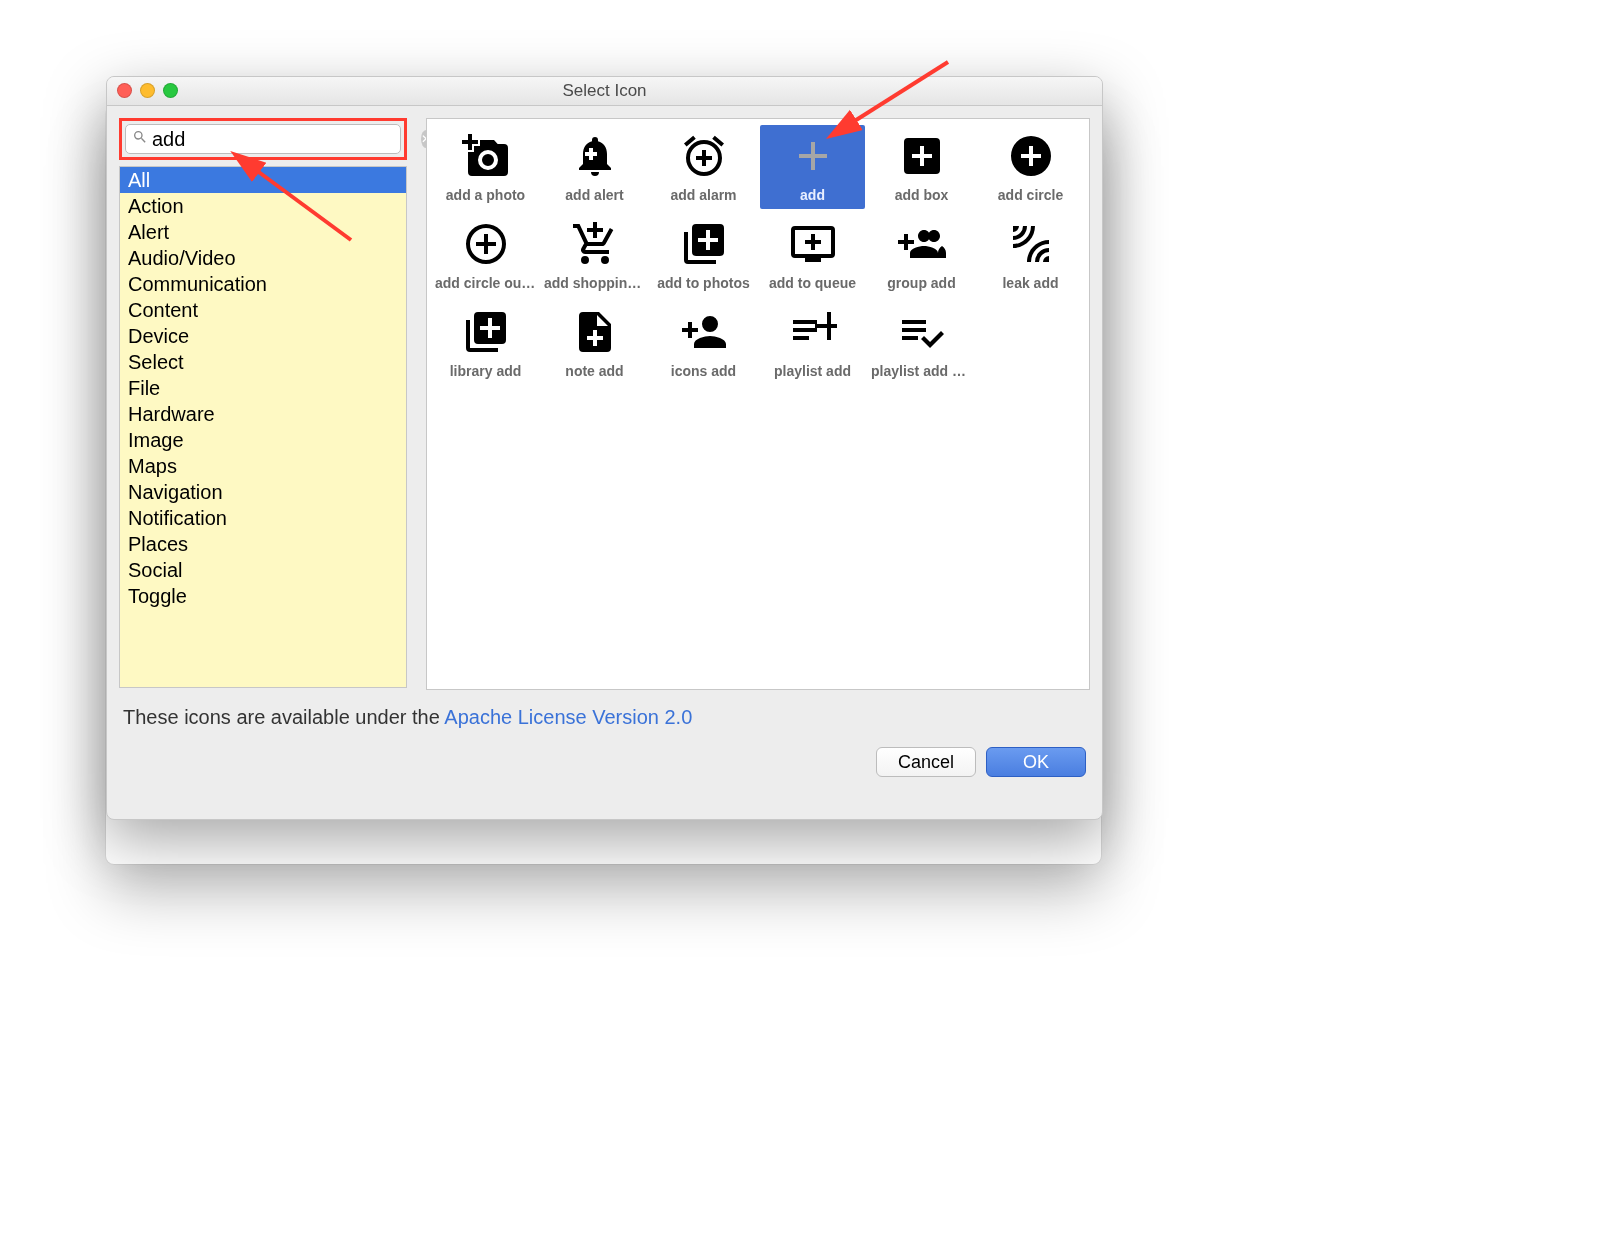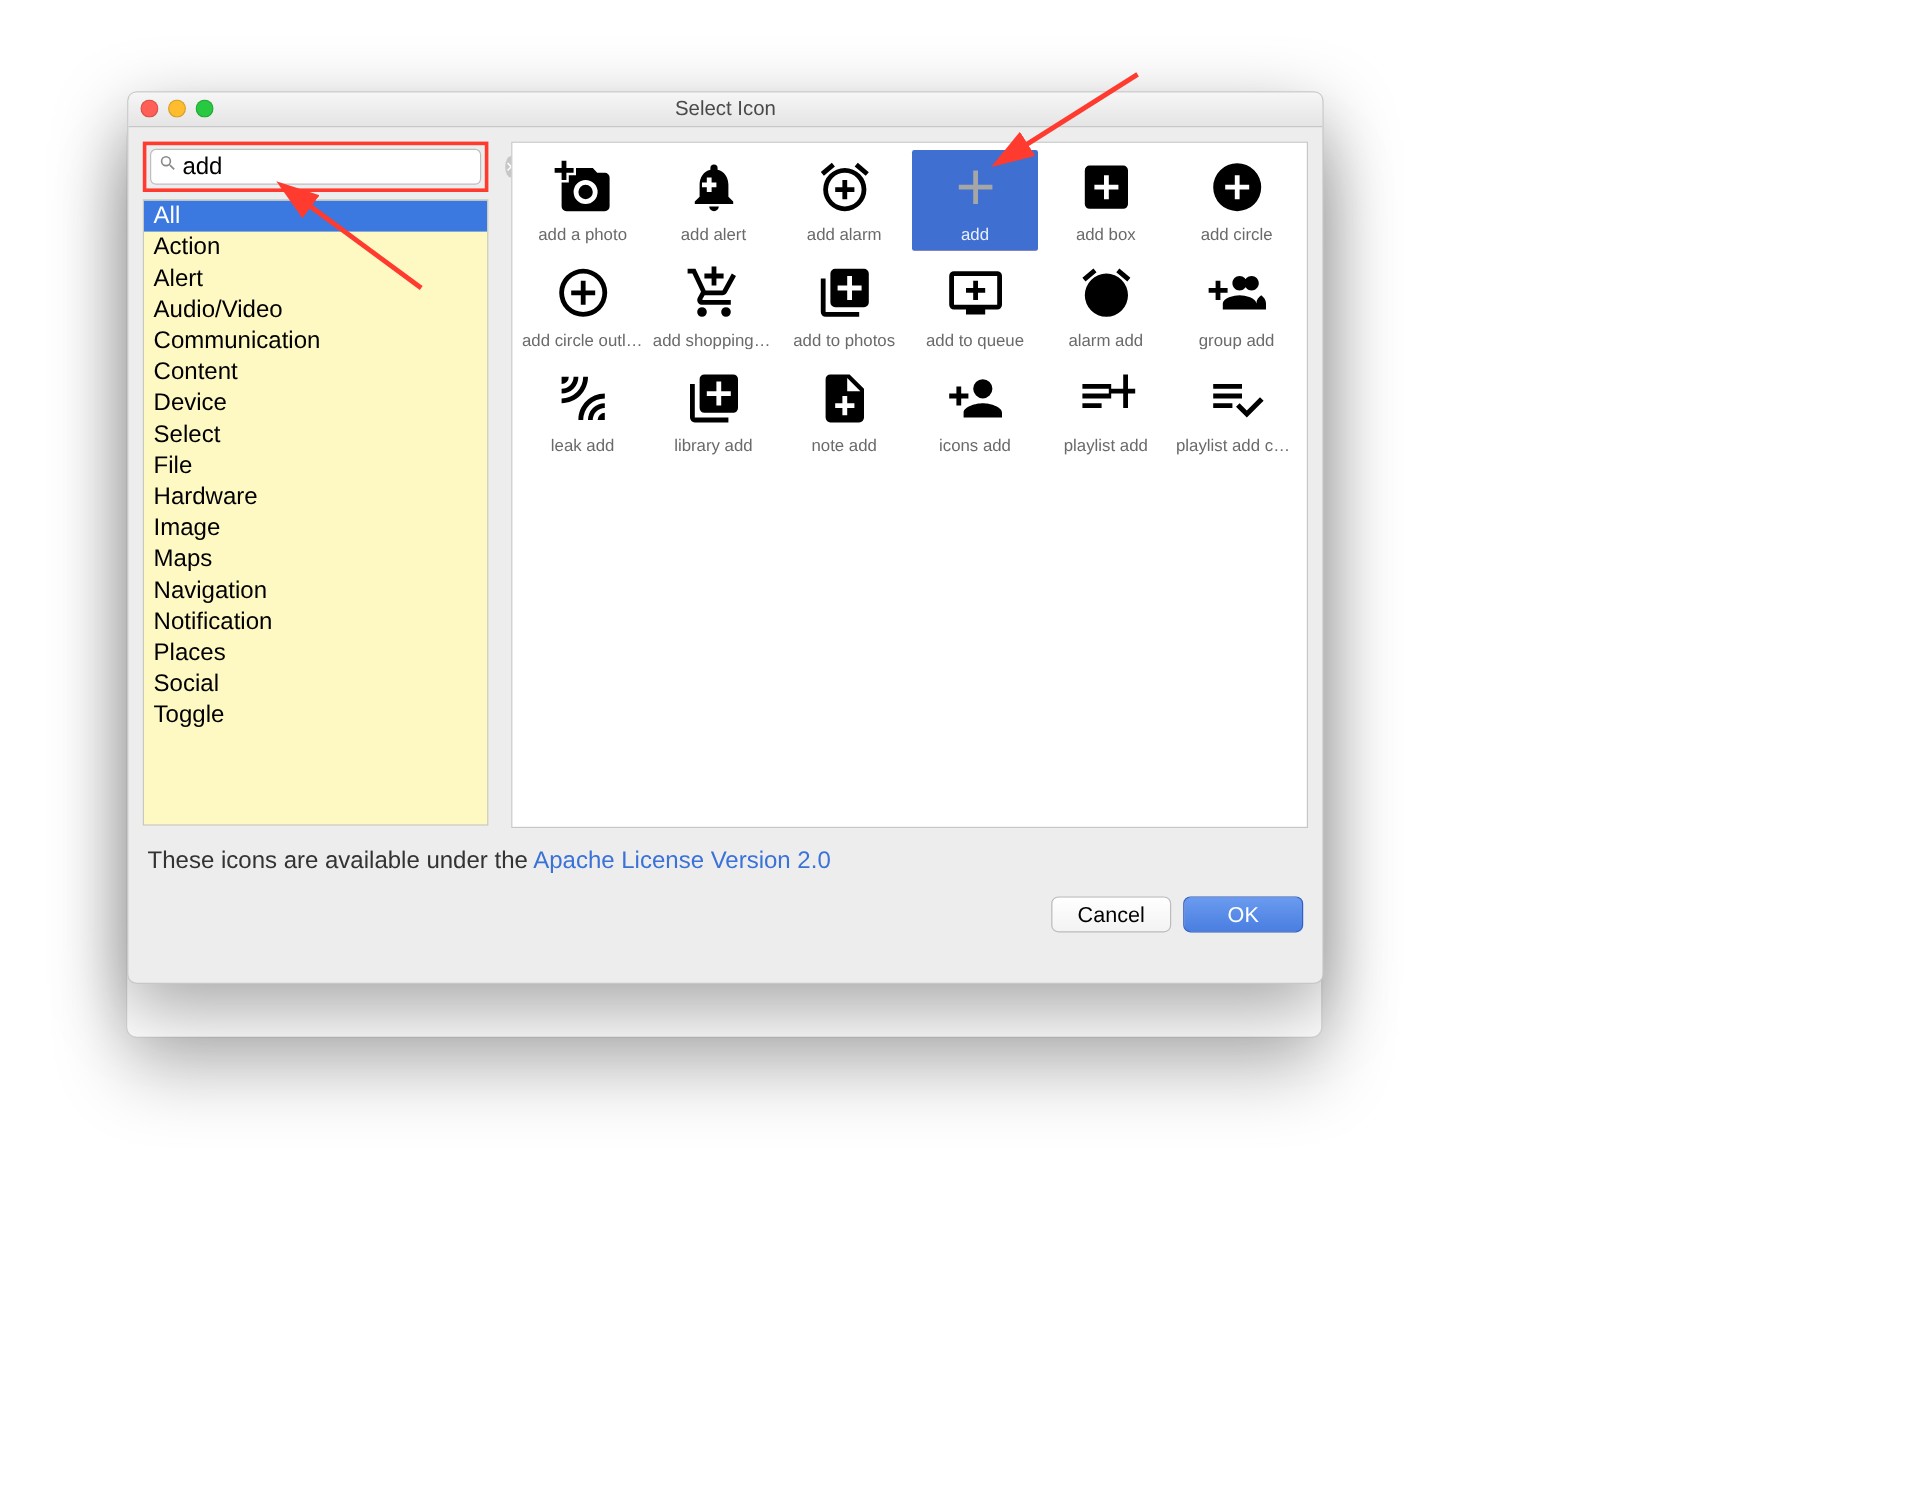--- a/index.html
+++ b/index.html
@@ -117,20 +117,21 @@
   .cell{
     display:flex;
     flex-direction:column;
     align-items:center;
     padding:4px 2px 6px;
     font-size:14px;
     color:#6a6a6a;
     cursor:pointer;
     border-radius:2px;
     overflow:hidden;
+    font-weight:bold;
   }
   .cell.sel{background:#3f6fd1;color:#e8efff;}
   .iconbox{
     width:54px;height:54px;
     display:flex;align-items:center;justify-content:center;
   }
   .iconbox svg{width:48px;height:48px;fill:#000;}
   .cell.sel .iconbox svg{fill:#a6a6a6;}
   .cell .lbl{
     margin-top:4px;
@@ -296,28 +297,20 @@
               <div class="iconbox">
                 <svg viewBox="0 0 24 24">
                   <path d="M21 3H3a2 2 0 00-2 2v12a2 2 0 002 2h5v2h8v-2h5a2 2 0 002-2V5a2 2 0 00-2-2zm0 14H3V5h18v12zm-5-7v2h-3v3h-2v-3H8v-2h3V7h2v3h3z"></path>
                 </svg>
               </div>
               <div class="lbl">add to queue</div>
             </div>
             <div class="cell">
               <div class="iconbox">
                 <svg viewBox="0 0 24 24">
-                  <path d="M7.88 3.39L6.6 1.86 2 5.71l1.29 1.53 4.59-3.85zM22 5.72l-4.6-3.86-1.29 1.53 4.6 3.86L22 5.72zM12 4a9 9 0 100 18 9 9 0 000-18zm1 5h-2v3H8v2h3v3h2v-3h3v-2h-3V9z"></path>
-                </svg>
-              </div>
-              <div class="lbl">alarm add</div>
-            </div>
-            <div class="cell">
-              <div class="iconbox">
-                <svg viewBox="0 0 24 24">
                   <path d="M8 10H5V7H3v3H0v2h3v3h2v-3h3v-2zm10 1c1.66 0 3-1.34 3-3s-1.34-3-3-3-3 1.34-3 3 1.34 3 3 3zm-5 0c1.66 0 3-1.34 3-3s-1.34-3-3-3-3 1.34-3 3 1.34 3 3 3zm0 2c-2.33 0-7 1.17-7 3.5V19h14v-2.5c0-2.33-4.67-3.5-7-3.5zm9 .05c1.16.84 2 1.97 2 3.45V19h-4v-2.5c0-1.48.84-2.61 2-3.45z"></path>
                 </svg>
               </div>
               <div class="lbl">group add</div>
             </div>
             <div class="cell">
               <div class="iconbox">
                 <svg viewBox="0 0 24 24">
                   <path d="M6 3H3v3a3 3 0 003-3zm8 0h-2a9 9 0 01-9 9v2c6.08 0 11-4.92 11-11zm-4 0H8a5 5 0 01-5 5v2a7 7 0 007-7zm8 18h3v-3a3 3 0 00-3 3zm-8 0h2a9 9 0 019-9v-2c-6.08 0-11 4.92-11 11zm4 0h2a5 5 0 015-5v-2a7 7 0 00-7 7z"></path>
                 </svg>

